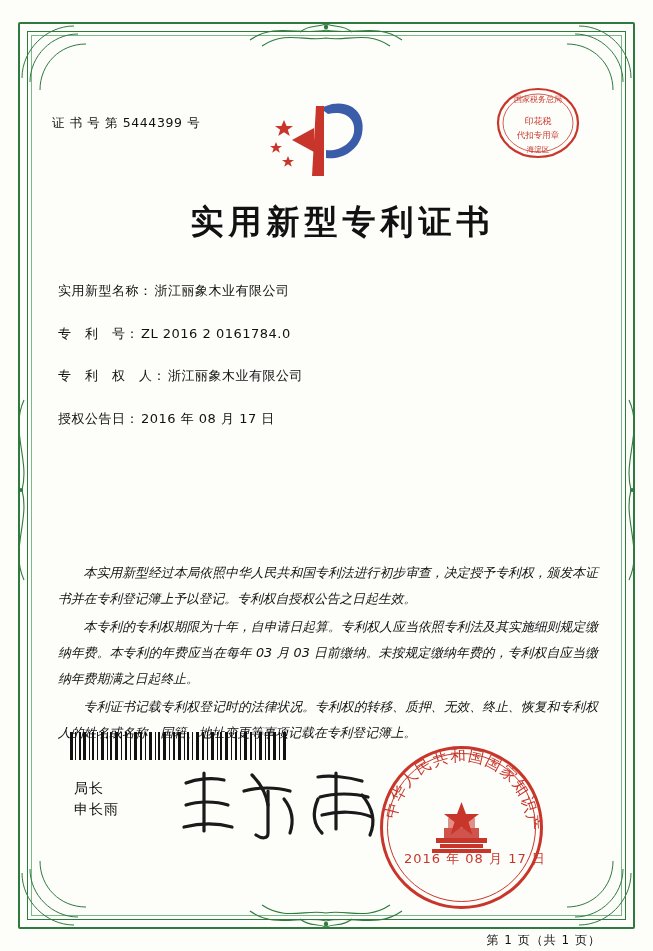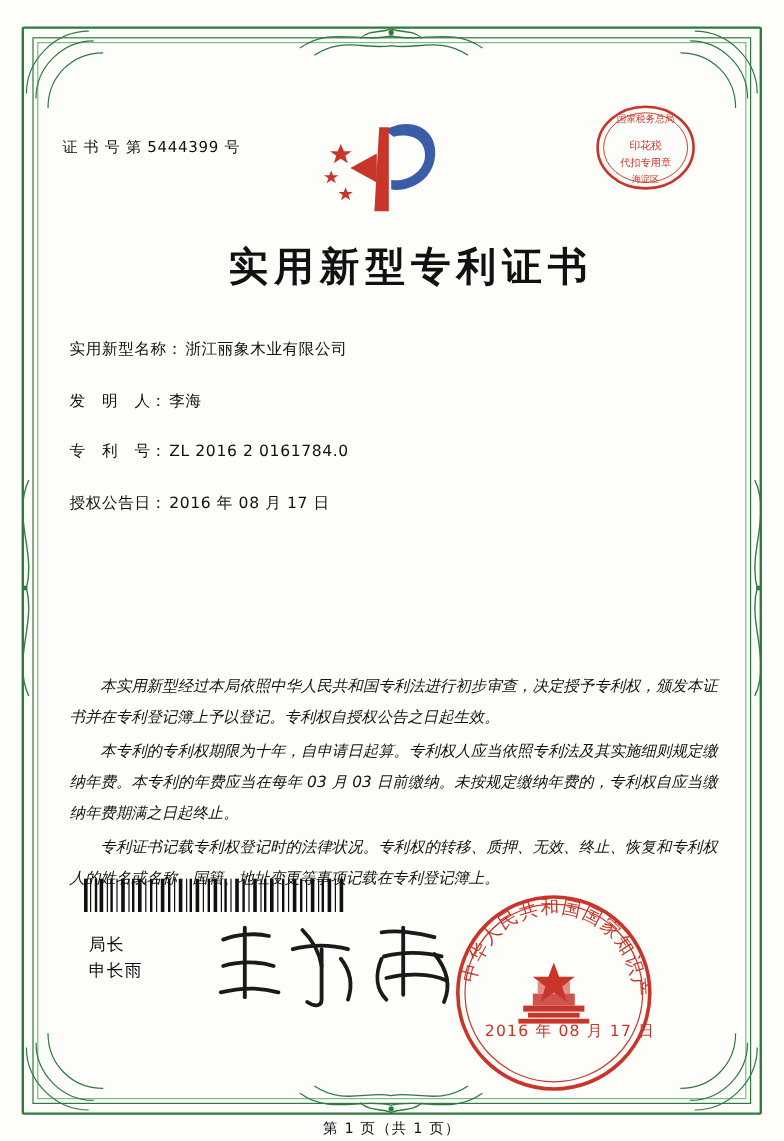--- a/index.html
+++ b/index.html
@@ -172,21 +172,21 @@
     color: #c8362b;
     letter-spacing: 1px;
     font-family: "DejaVu Sans", "Liberation Sans", sans-serif;
   }
 
   .page-footer {
     position: absolute;
     left: 0;
     top: 872px;
     width: 549px;
-    text-align: center;
+    text-align: right;
     font-size: 12px;
     color: #111;
     letter-spacing: 1px;
   }
 </style>
 </head>
 <body>
 
 <div class="page">
 
@@ -257,26 +257,26 @@
     </svg>
 
     <div class="title">实用新型专利证书</div>
 
     <div class="fields">
       <div class="field-row">
         <span class="field-label">实用新型名称：</span>
         <span class="field-value">浙江丽象木业有限公司</span>
       </div>
       <div class="field-row">
-        <span class="field-label">发　明　人：</span>
-        <span class="field-value">李海</span>
+        <span class="field-label">专　利　号：</span>
+        <span class="field-value">ZL 2016 2 0161784.0</span>
       </div>
       <div class="field-row">
-        <span class="field-label">专　利　号：</span>
-        <span class="field-value">ZL 2016 2 0161784.0</span>
+        <span class="field-label">专　利　权　人：</span>
+        <span class="field-value">浙江丽象木业有限公司</span>
       </div>
       <div class="field-row">
         <span class="field-label">授权公告日：</span>
         <span class="field-value">2016 年 08 月 17 日</span>
       </div>
     </div>
 
     <div class="body-text">
       <p>本实用新型经过本局依照中华人民共和国专利法进行初步审查，决定授予专利权，颁发本证书并在专利登记簿上予以登记。专利权自授权公告之日起生效。</p>
       <p>本专利的专利权期限为十年，自申请日起算。专利权人应当依照专利法及其实施细则规定缴纳年费。本专利的年费应当在每年 03 月 03 日前缴纳。未按规定缴纳年费的，专利权自应当缴纳年费期满之日起终止。</p>

